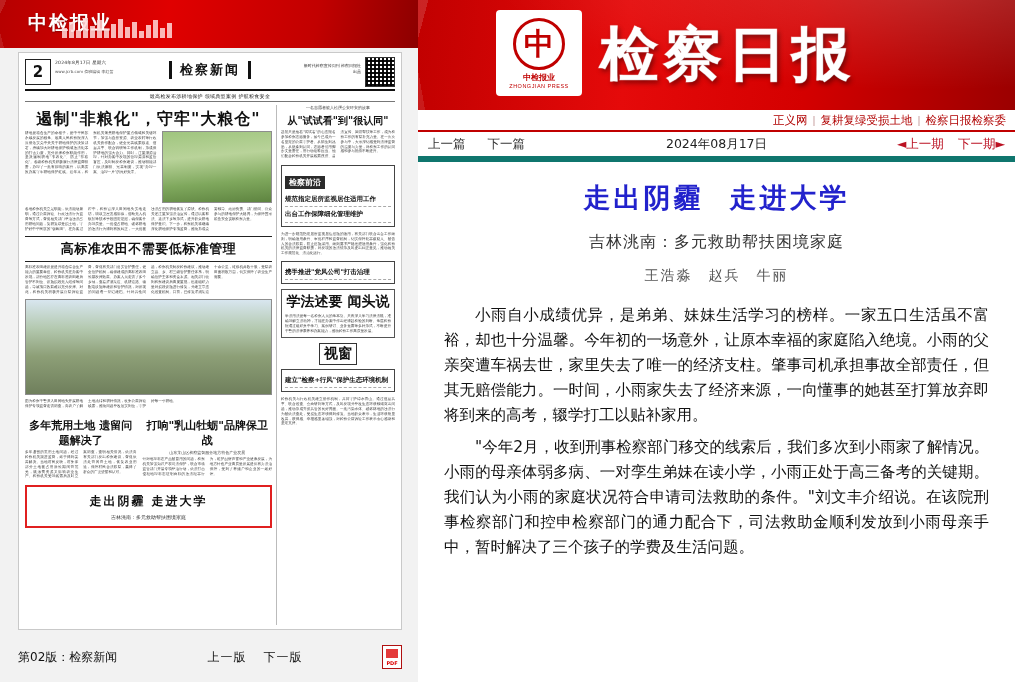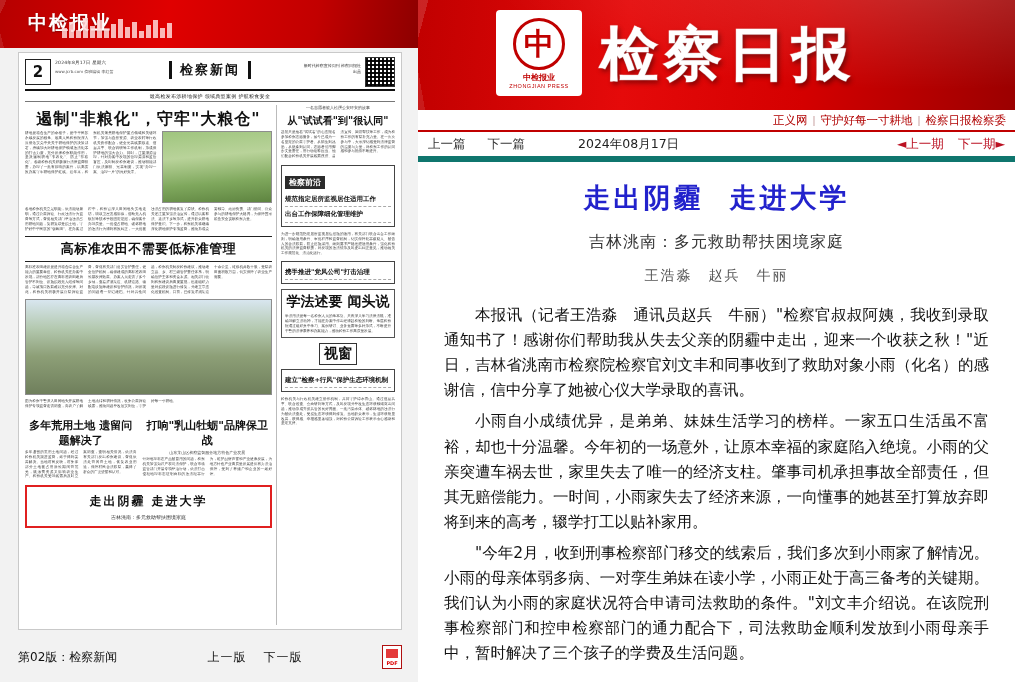--- a/index.html
+++ b/index.html
@@ -236,21 +236,21 @@
 
   .articlenav {
     height: 30px;
     display: flex; align-items: center;
     font-size: 12.5px; color: #333;
     border-bottom: 6px solid #0f766e;
     padding: 0 10px;
     font-family: "DejaVu Sans", sans-serif;
   }
   .articlenav .grp-left { width: 150px; display: flex; gap: 22px; }
-  .articlenav .grp-mid { flex: 1; color: #222; }
+  .articlenav .grp-mid { flex: 1; text-align: center; color: #222; }
   .articlenav .grp-right { width: 150px; display: flex; gap: 14px; justify-content: flex-end; color: #a33; }
   .articlenav a { color: #333; text-decoration: none; }
   .articlenav .grp-right a { color: #b12; }
 
   .article {
     padding: 18px 26px 0 26px;
     font-family: "DejaVu Sans", sans-serif;
   }
   .art-title {
     text-align: center;
@@ -431,21 +431,21 @@
         </div>
         <div class="cn">中检报业</div>
         <div class="en">ZHONGJIAN PRESS</div>
       </div>
       <div class="mast-title">检察日报</div>
     </div>
 
     <div class="topnav">
       <a href="#">正义网</a>
       <span class="sep">|</span>
-      <a href="#">守护好每一寸耕地</a>
+      <a href="#">复耕复绿受损土地</a>
       <span class="sep">|</span>
       <a href="#">检察日报检察委</a>
     </div>
 
     <div class="articlenav">
       <div class="grp-left">
         <a href="#">上一篇</a>
         <a href="#">下一篇</a>
       </div>
       <div class="grp-mid">2024年08月17日</div>
@@ -455,20 +455,19 @@
       </div>
     </div>
 
     <div class="article">
       <div class="art-title">
         <span>走出阴霾</span><span class="gap"></span><span>走进大学</span>
       </div>
       <div class="art-sub">吉林洮南：多元救助帮扶困境家庭</div>
       <div class="art-authors">王浩淼　赵兵　牛丽</div>
       <div class="art-body">
-        <p>本报讯（记者王浩淼　通讯员赵兵　牛丽）"检察官叔叔阿姨，我收到录取通知书了！感谢你们帮助我从失去父亲的阴霾中走出，迎来一个收获之秋！"近日，吉林省洮南市检察院检察官刘文丰和同事收到了救助对象小雨（化名）的感谢信，信中分享了她被心仪大学录取的喜讯。</p>
         <p>小雨自小成绩优异，是弟弟、妹妹生活学习的榜样。一家五口生活虽不富裕，却也十分温馨。今年初的一场意外，让原本幸福的家庭陷入绝境。小雨的父亲突遭车祸去世，家里失去了唯一的经济支柱。肇事司机承担事故全部责任，但其无赔偿能力。一时间，小雨家失去了经济来源，一向懂事的她甚至打算放弃即将到来的高考，辍学打工以贴补家用。</p>
         <p>"今年2月，收到刑事检察部门移交的线索后，我们多次到小雨家了解情况。小雨的母亲体弱多病、一对孪生弟妹在读小学，小雨正处于高三备考的关键期。我们认为小雨的家庭状况符合申请司法救助的条件。"刘文丰介绍说。在该院刑事检察部门和控申检察部门的通力配合下，司法救助金顺利发放到小雨母亲手中，暂时解决了三个孩子的学费及生活问题。</p>
       </div>
     </div>
   </div>
 
 </div>
 
 </body></html>

